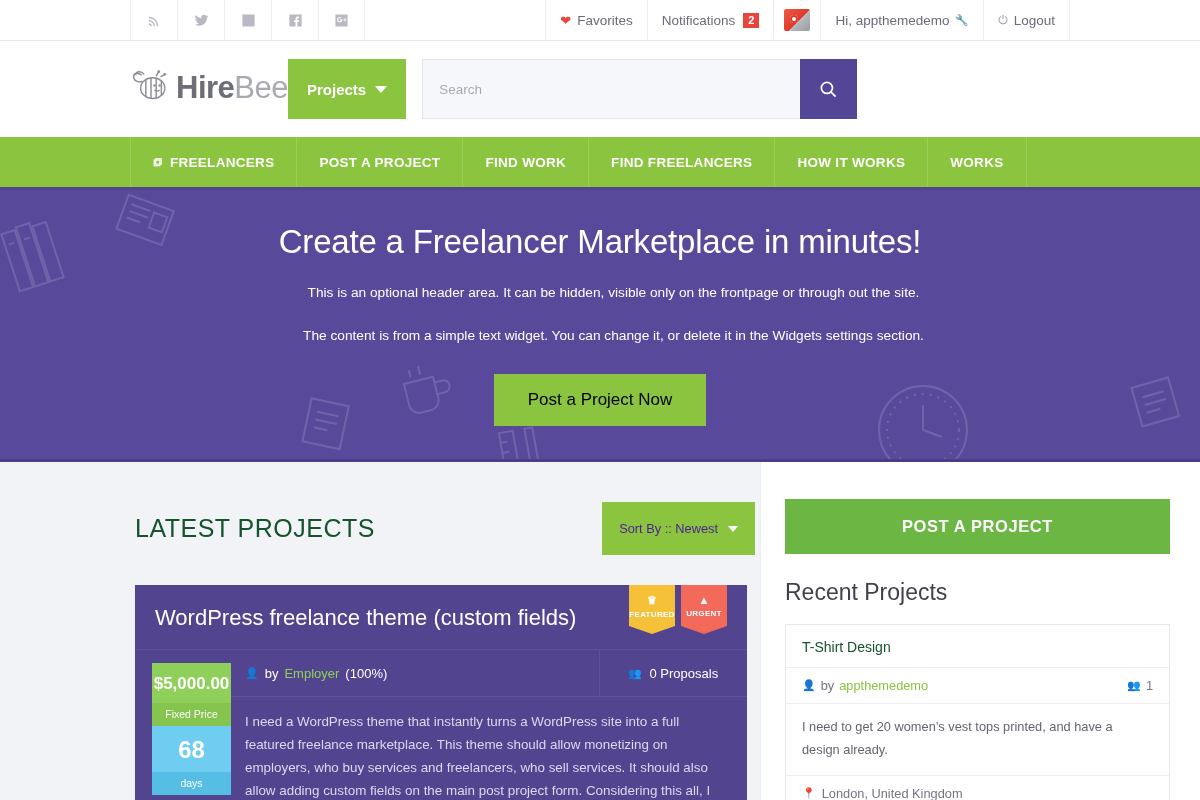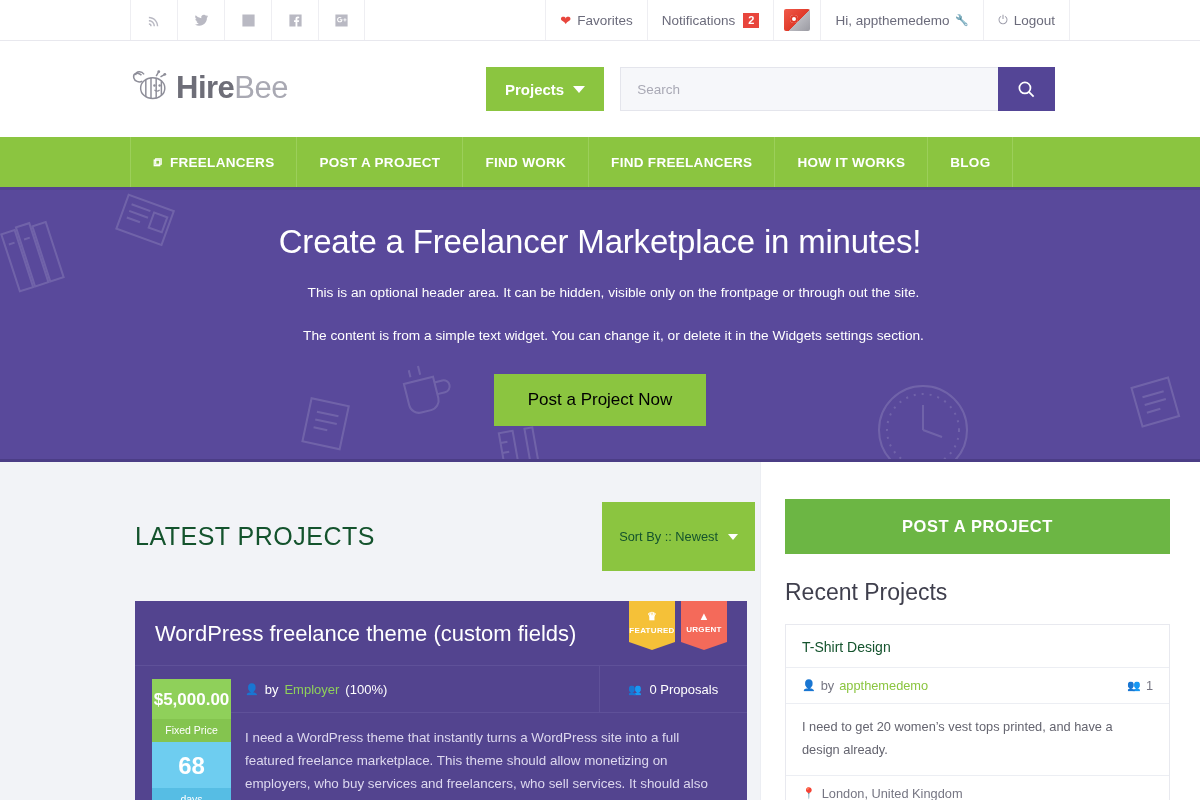--- a/index.html
+++ b/index.html
@@ -76,21 +76,21 @@
     display: flex;
     align-items: center;
     padding: 0 130px;
   }
   .logo { display: flex; align-items: flex-start; gap: 4px; }
   .bee-mark { width: 42px; height: 38px; }
   .logo-text { font-size: 31px; letter-spacing: -0.5px; }
   .logo-hire { font-weight: bold; color: #6e6e78; }
   .logo-bee { font-weight: normal; color: #a9a9b3; }
 
-  .search-wrap { display: flex; margin-left: 198px; height: 44px; }
+  .search-wrap { display: flex; height: 60px; }
   .projects-dd {
     background: #8bc540;
     color: #fff;
     font-weight: bold;
     font-size: 15px;
     display: flex; align-items: center; gap: 9px;
     padding: 0 19px;
   }
   .caret-down {
     width: 0; height: 0;
@@ -193,23 +193,23 @@
   }
   .section-title {
     font-size: 25px;
     font-weight: normal;
     letter-spacing: 0.5px;
     color: #14532d;
   }
   .sort-dd {
     margin-left: auto;
     background: #8bc540;
-    color: #14532d;
+    color: #4c1d95;
     font-size: 12.8px;
-    padding: 27px 17px;
+    padding: 19px 17px;
     display: flex; align-items: center; gap: 10px;
     cursor: pointer;
   }
   .sort-dd .caret-down { border-top-width: 6px; border-left-width: 5px; border-right-width: 5px; }
 
   
   .project-card {
     background: #53448f;
     color: #fff;
     position: relative;
@@ -424,21 +424,21 @@
   <div class="nav-item">
     <span>FIND WORK</span>
   </div>
   <div class="nav-item">
     <span>FIND FREELANCERS</span>
   </div>
   <div class="nav-item">
     <span>HOW IT WORKS</span>
   </div>
   <div class="nav-item">
-    <span>BLOG</span>
+    <span>WORKS</span>
   </div>
 </div>
 
 <div class="hero">
   <div class="doodles">
     <svg style="left:0px;top:25px;width:70px;height:85px" viewBox="0 0 70 85">
       <g transform="rotate(-18 35 42)">
           <rect x="10" y="10" width="14" height="60"></rect>
           <rect x="26" y="8" width="14" height="62"></rect>
           <rect x="42" y="12" width="14" height="58"></rect>

